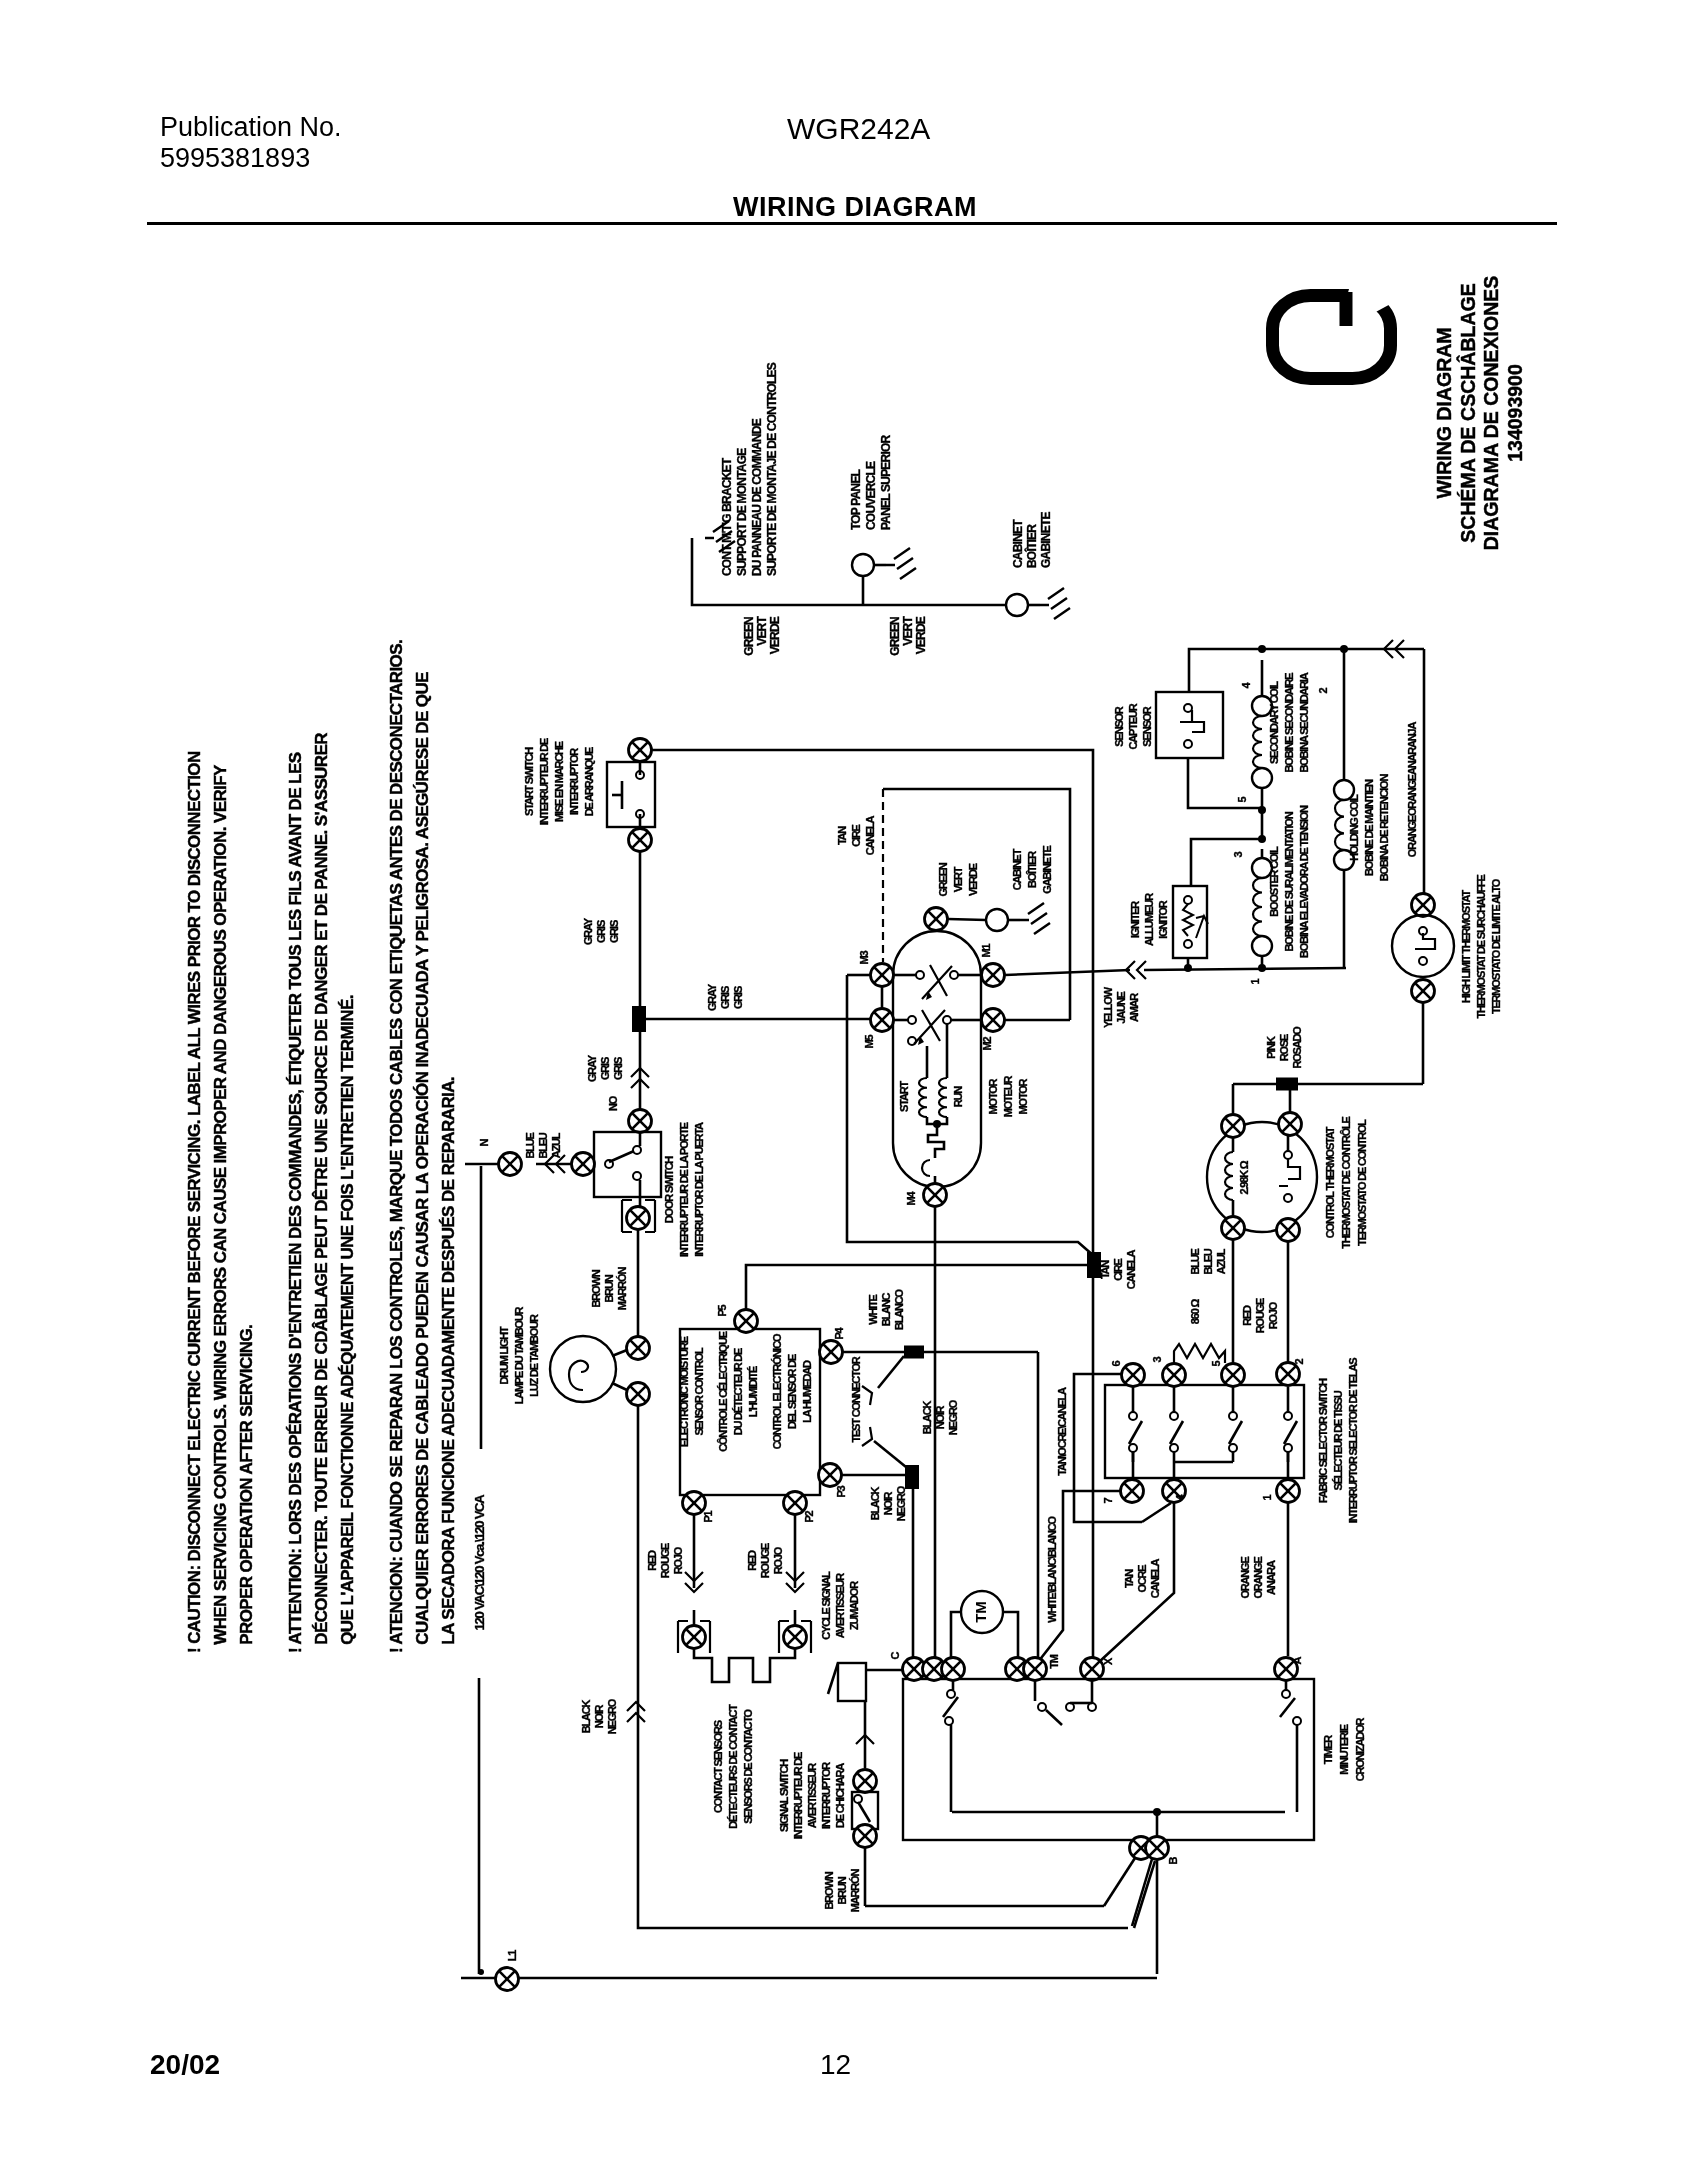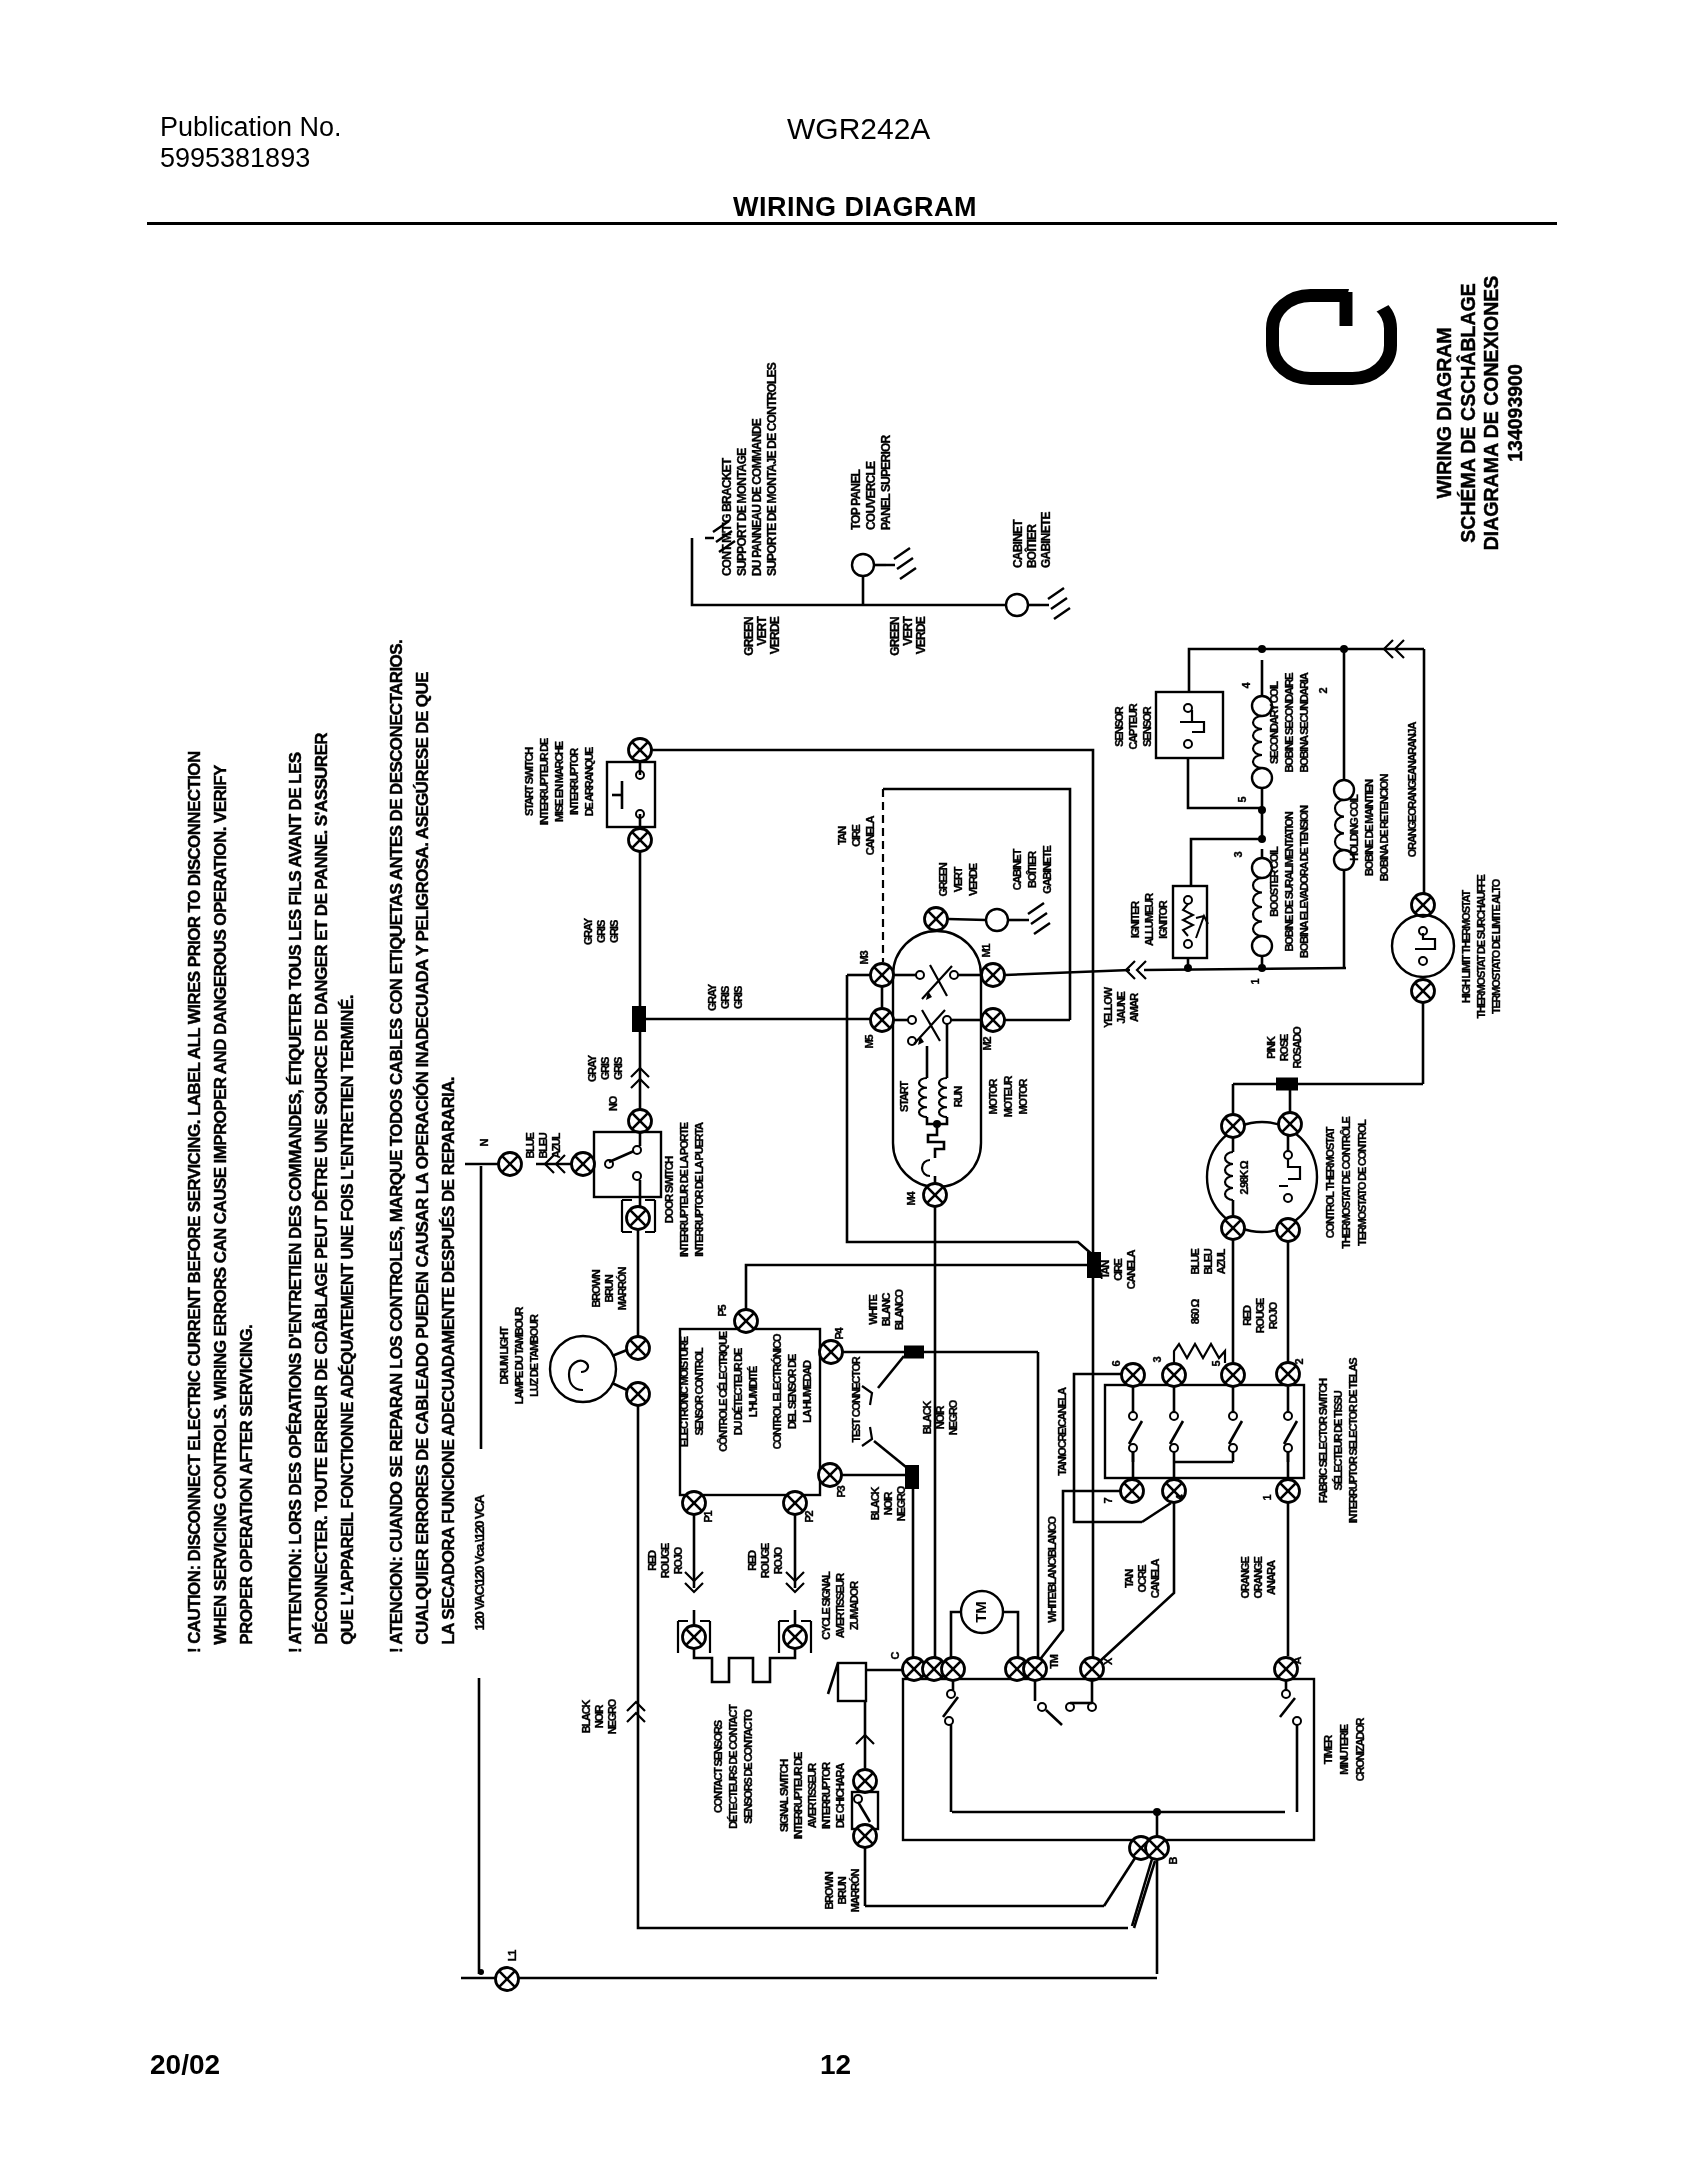--- a/index.html
+++ b/index.html
@@ -5,21 +5,21 @@
   body{width:1707px;height:2184px;position:relative;font-family:"Liberation Sans",sans-serif;color:#000;}
   .abs{position:absolute;}
   .rot{transform:rotate(-90deg);}
 </style></head>
 <body>
 <div class="abs" style="left:160px;top:112px;font-size:27px;">Publication No.<br>5995381893</div>
 <div class="abs" style="left:779px;top:112px;font-size:30px;margin-left:8px;">WGR242A</div>
 <div class="abs" style="left:733px;top:192px;font-size:27px;font-weight:bold;letter-spacing:0.5px;">WIRING DIAGRAM</div>
 <div class="abs" style="left:147px;top:222px;width:1410px;height:3px;background:#000;"></div>
 <div class="abs" style="left:150px;top:2049px;font-size:28px;font-weight:bold;">20/02</div>
-<div class="abs" style="left:820px;top:2049px;font-size:28px;font-weight:bold;text-align:right;">12</div>
+<div class="abs" style="left:820px;top:2049px;font-size:28px;font-weight:normal;text-align:right;">12</div>
 
 <div class="abs rot" style="left:-183px;top:1008px;width:1010px;transform-origin:50% 50%;font-size:17px;font-weight:bold;letter-spacing:-0.6px;line-height:26px;white-space:nowrap;-webkit-text-stroke:0.45px #000;">
 <div>! CAUTION: DISCONNECT ELECTRIC CURRENT BEFORE SERVICING. LABEL ALL WIRES PRIOR TO DISCONNECTION</div>
 <div>&nbsp;&nbsp;WHEN SERVICING CONTROLS. WIRING ERRORS CAN CAUSE IMPROPER AND DANGEROUS OPERATION. VERIFY</div>
 <div>&nbsp;&nbsp;PROPER OPERATION AFTER SERVICING.</div>
 <div style="height:23px"></div>
 <div>! ATTENTION: LORS DES OPÉRATIONS D'ENTRETIEN DES COMMANDES, ÉTIQUETER TOUS LES FILS AVANT DE LES</div>
 <div>&nbsp;&nbsp;DÉCONNECTER. TOUTE ERREUR DE CDÂBLAGE PEUT DÊTRE UNE SOURCE DE DANGER ET DE PANNE. S'ASSURER</div>
 <div>&nbsp;&nbsp;QUE L'APPAREIL FONCTIONNE ADÉQUATEMENT UNE FOIS L'ENTRETIEN TERMINÉ.</div>
 <div style="height:23px"></div>

